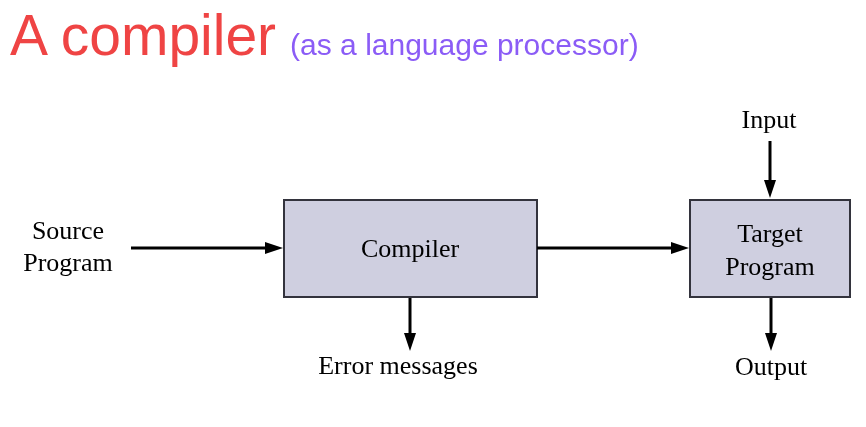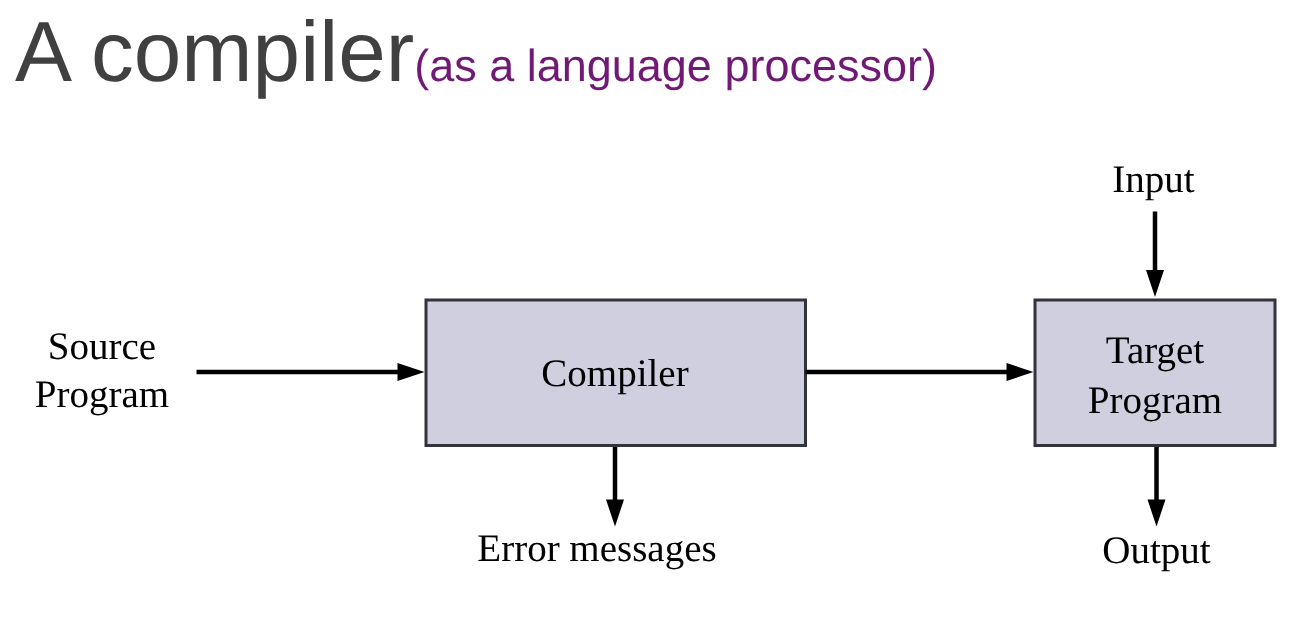--- a/index.html
+++ b/index.html
@@ -19,27 +19,28 @@
     position: absolute;
     left: 10px;
     top: 2px;
     white-space: nowrap;
   }
   .title-main {
     font-family: "Liberation Sans", sans-serif;
     font-size: 57px;
     font-weight: 300;
     letter-spacing: 0px;
-    color: #404040;
+    color: #ef4444;
   }
   .title-sub {
     font-family: "Liberation Sans", sans-serif;
     font-size: 30px;
     font-weight: 300;
-    color: #701a75;
+    color: #8b5cf6;
+    margin-left: 14px;
   }
   .diagram {
     position: absolute;
     left: 0;
     top: 0;
     width: 866px;
     height: 427px;
   }
   .lbl {
     font-family: "Liberation Serif", serif;

